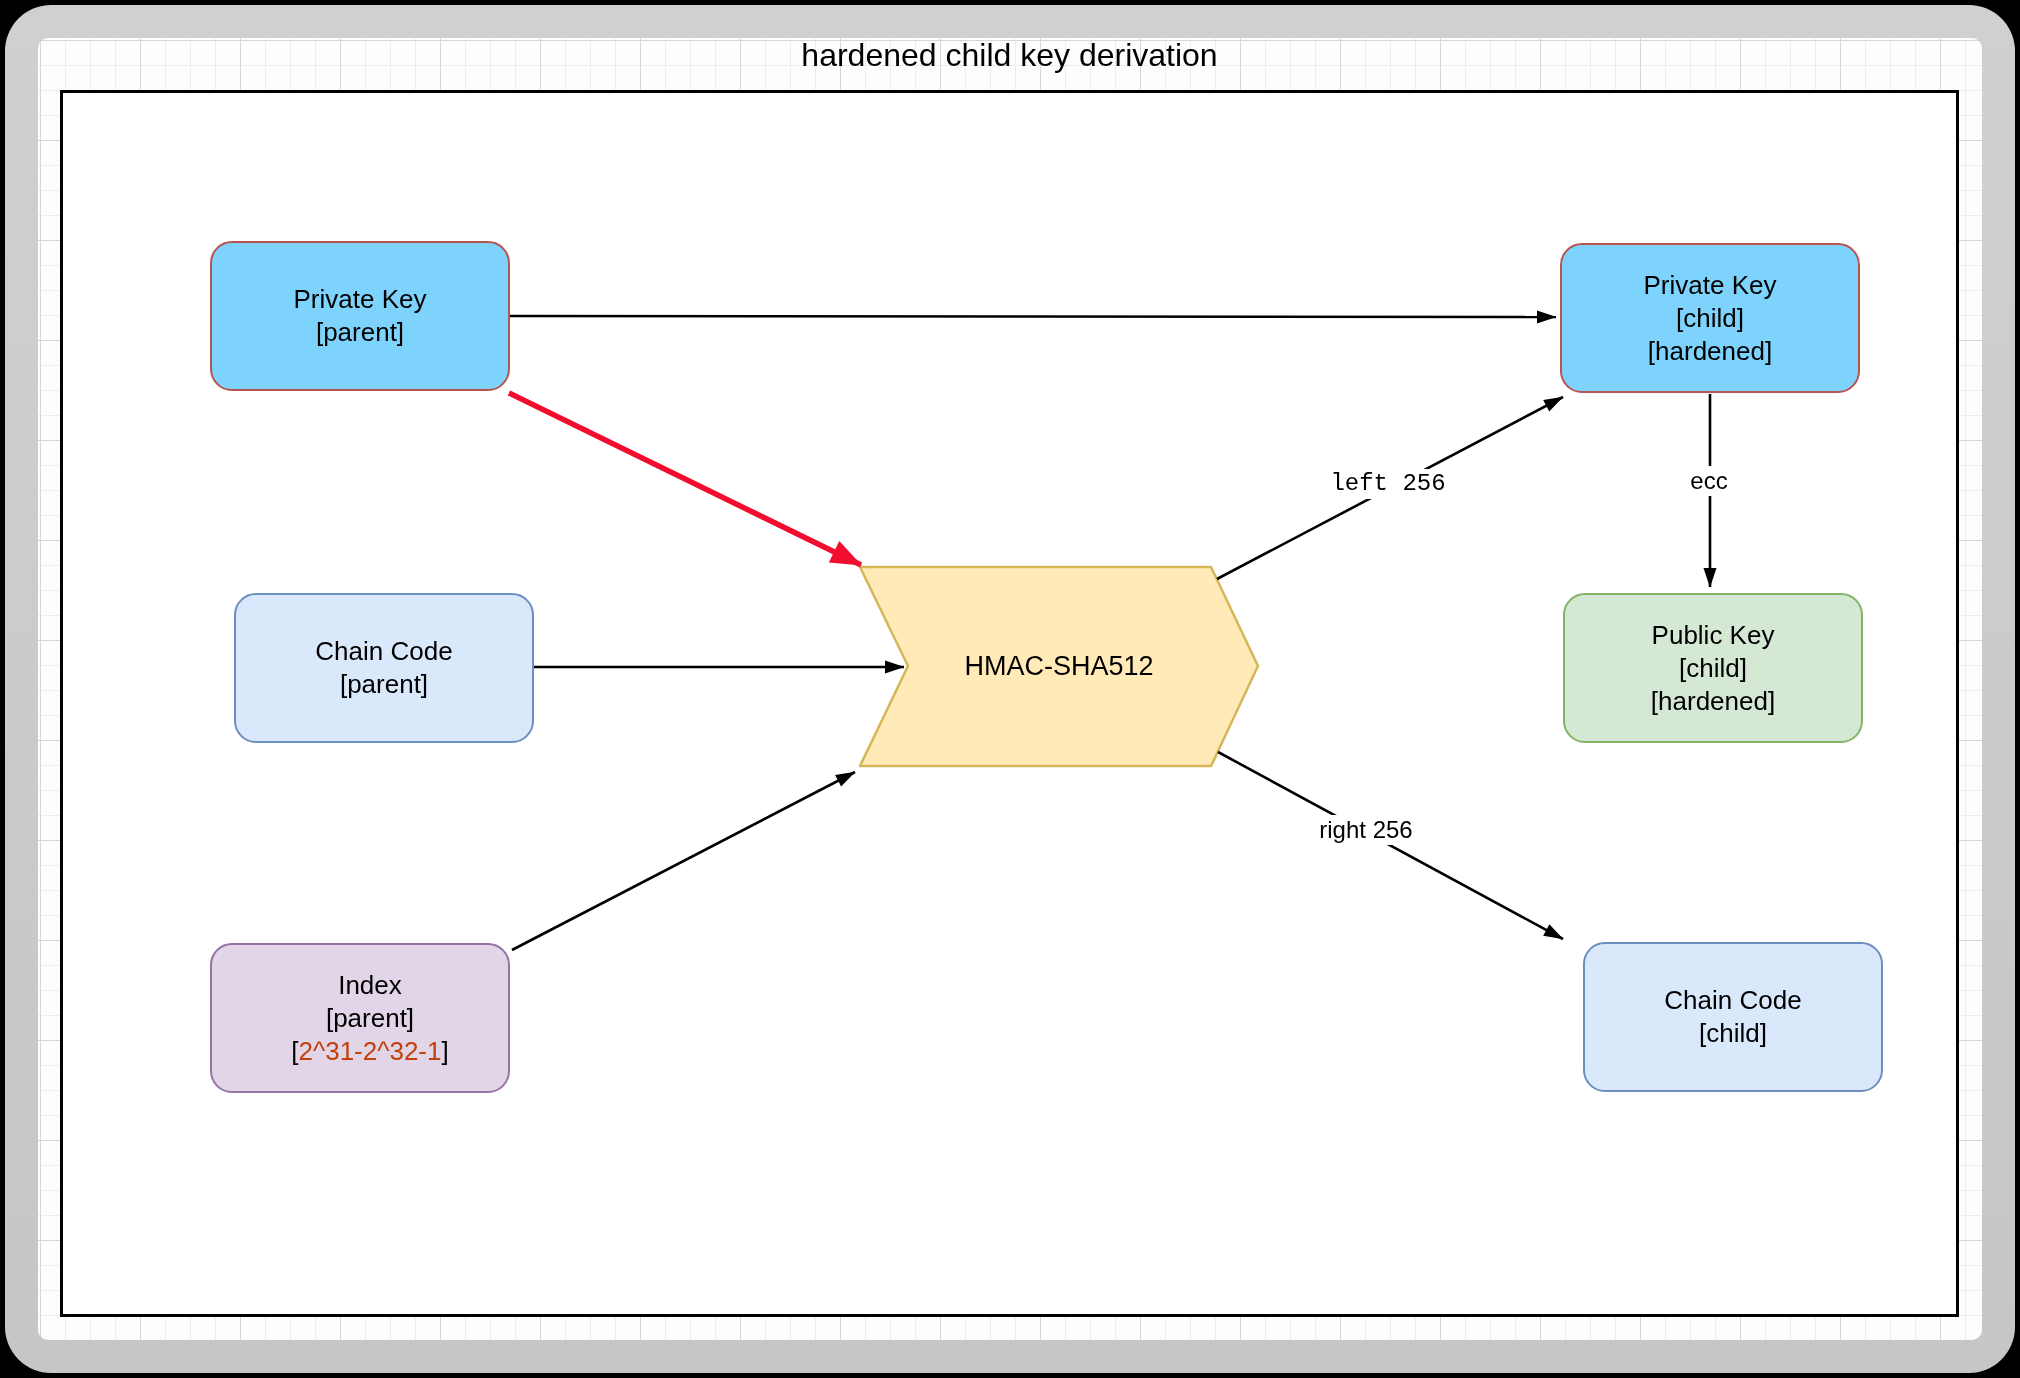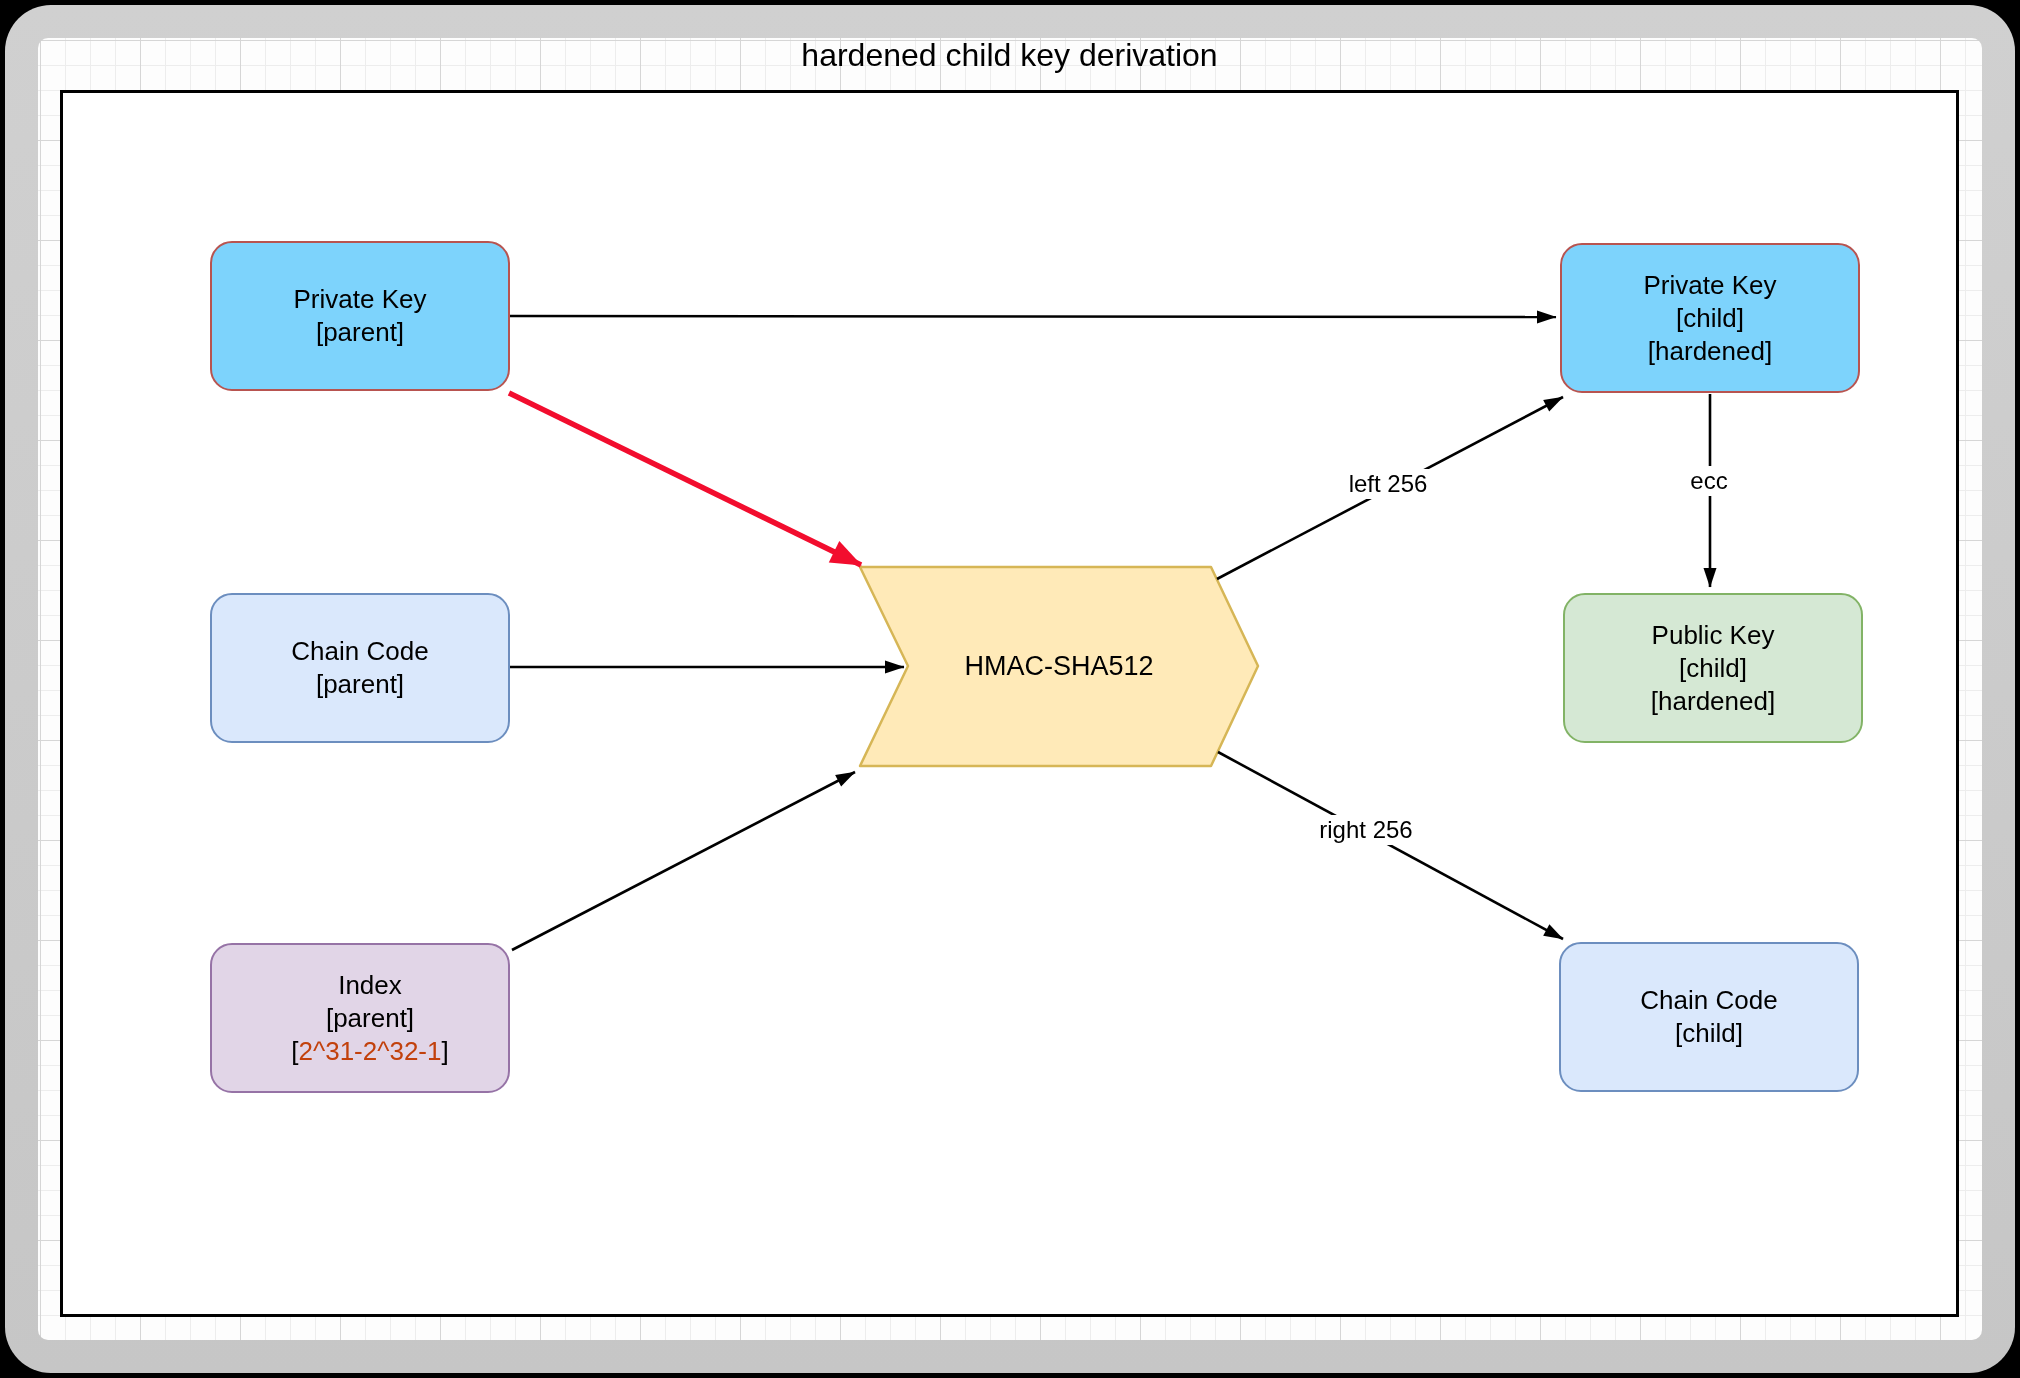--- a/index.html
+++ b/index.html
@@ -33,41 +33,41 @@
     box-sizing:border-box;background:#fff;border:3px solid #000;
   }
   svg.connectors{position:absolute;left:0;top:0;}
   .node{
     position:absolute;width:300px;height:150px;box-sizing:border-box;
     border-radius:22px;border:2px solid #000;
     display:flex;flex-direction:column;justify-content:center;align-items:center;
     text-align:center;font-size:26px;line-height:33px;
   }
   .node-red   {background:#7dd3fc;border-color:#b85450;}
-  .node-blue  {background:#dae8fc;border-color:#6c8ebf;}
+  .node-blue  {background:#dae8fc;border-color:#6c8ebf;margin-left:24px;}
   .node-purple{background:#e1d5e7;border-color:#9673a6;}
   .node-green {background:#d5e8d4;border-color:#82b366;}
   .pk-parent {left:210px;top:241px;}
   .cc-parent {left:210px;top:593px;}
   .idx-parent{left:210px;top:943px;padding-left:20px;}
   .pk-child  {left:1560px;top:243px;}
   .pub-child {left:1563px;top:593px;}
   .cc-child  {left:1559px;top:942px;}
   .range-red{color:#c2410c;}
   .hmac-label{
     position:absolute;left:860px;top:567px;width:398px;height:199px;
     display:flex;justify-content:center;align-items:center;
     font-size:27px;
   }
   .edge-label{
     position:absolute;transform:translate(-50%,-50%);
     background:#fff;padding:1px 5px;font-size:24px;line-height:28px;
     white-space:nowrap;
   }
-  .lbl-left {left:1388px;top:484px;}
+  .lbl-left {left:1388px;top:484px;font-family:Liberation Mono, monospace;}
   .lbl-right{left:1366px;top:830px;}
   .lbl-ecc  {left:1709px;top:481px;}
 </style>
 </head>
 <body>
 
 <div class="frame"></div>
 <div class="grid"></div>
 <div class="title">hardened child key derivation</div>
 <div class="canvas"></div>

